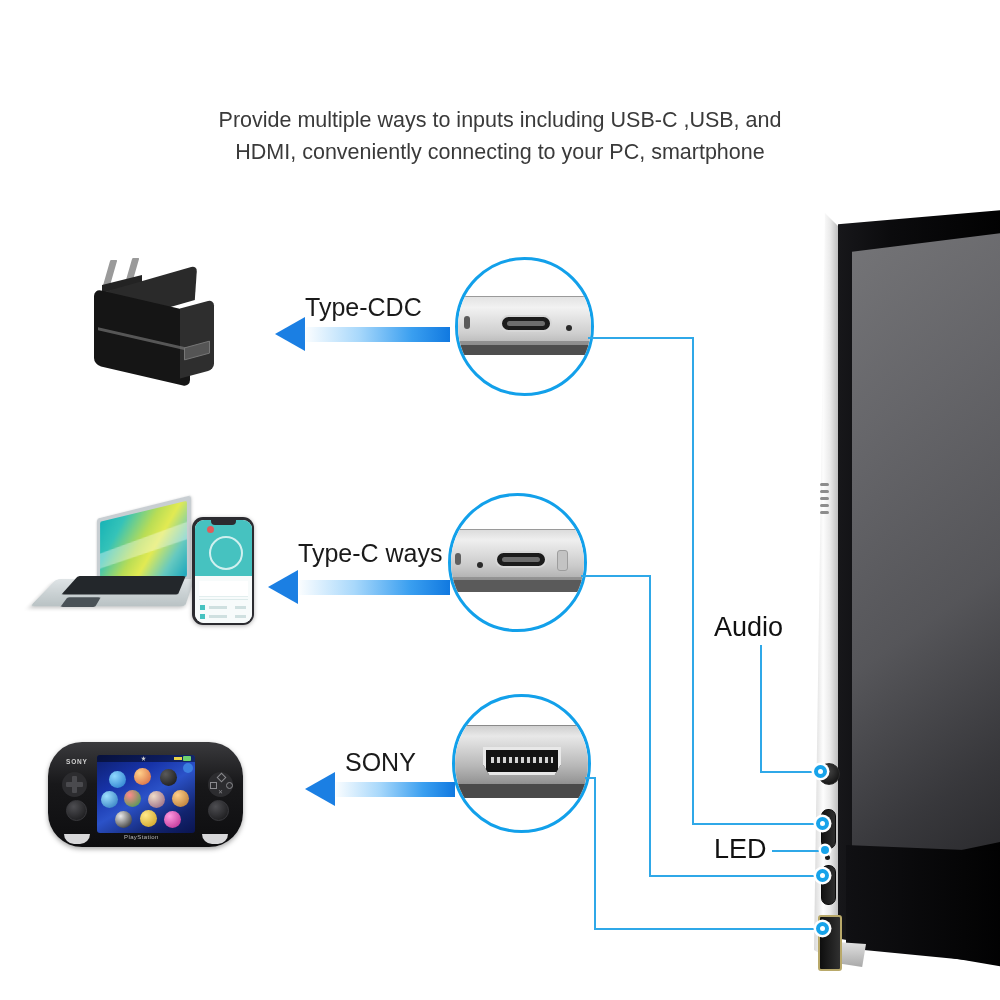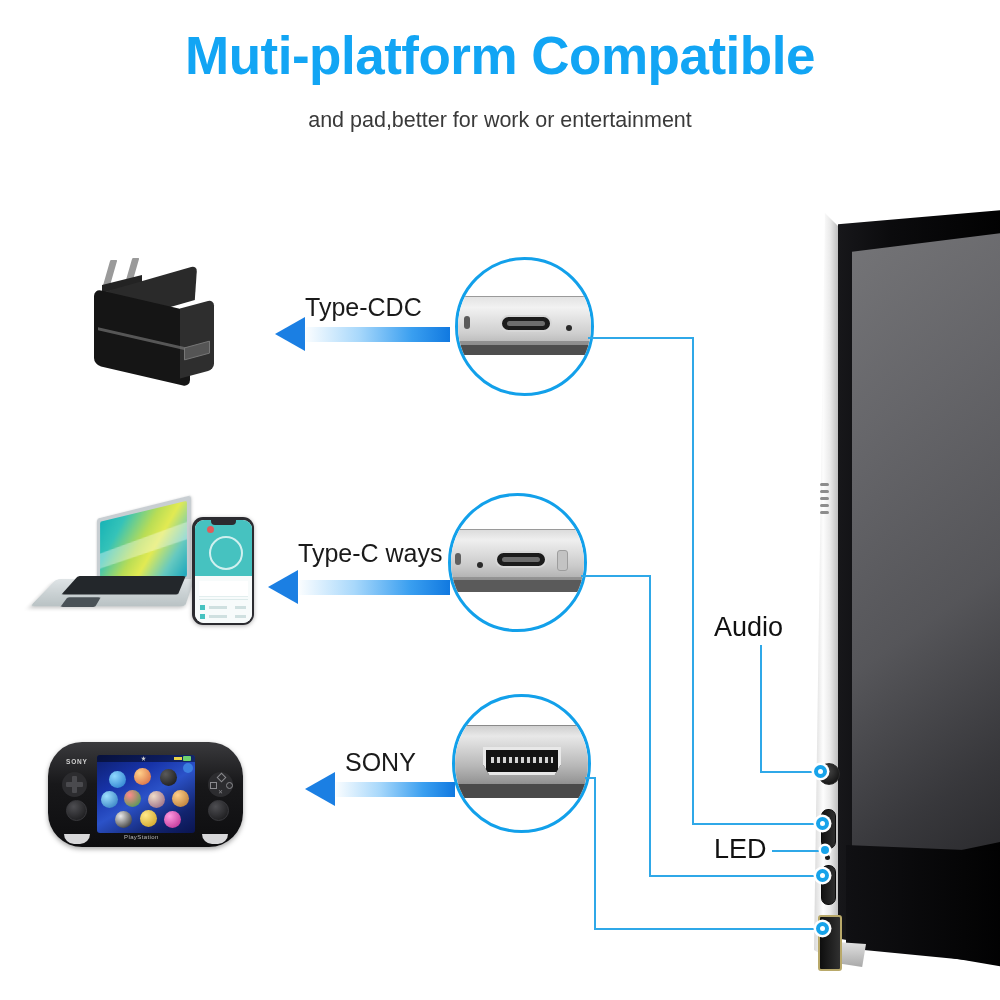--- a/index.html
+++ b/index.html
@@ -58,23 +58,23 @@
   #vita{position:absolute;left:48px;top:742px;width:195px;height:105px;}
 
   
   #monitor{position:absolute;left:800px;top:205px;width:210px;height:770px;}
 </style>
 </head>
 <body>
 
 <div id="stage">
 
-  <div id="title">Muti-platform Compatible</div>
   <div id="subtitle">
-    <div>and pad,better for work or entertainment</div>
+    <div>Provide multiple ways to inputs including USB-C ,USB, and</div>
+    <div>HDMI, conveniently connecting to your PC, smartphone</div>
   </div>
 
   <div id="charger">
 
     <div style="position:absolute;left:18px;top:2px;width:7px;height:30px;background:#9a9a9a;transform:skewX(-16deg);border-radius:1px;"></div>
     <div style="position:absolute;left:40px;top:0px;width:7px;height:30px;background:#9a9a9a;transform:skewX(-16deg);border-radius:1px;"></div>
     <div style="position:absolute;left:14px;top:22px;width:40px;height:8px;background:#232323;transform:skewY(-14deg);"></div>
 
     <div style="position:absolute;left:8px;top:22px;width:100px;height:34px;background:#2a2a2a;
                 transform:skewY(-16deg) skewX(-4deg);border-radius:6px 6px 0 0;"></div>

